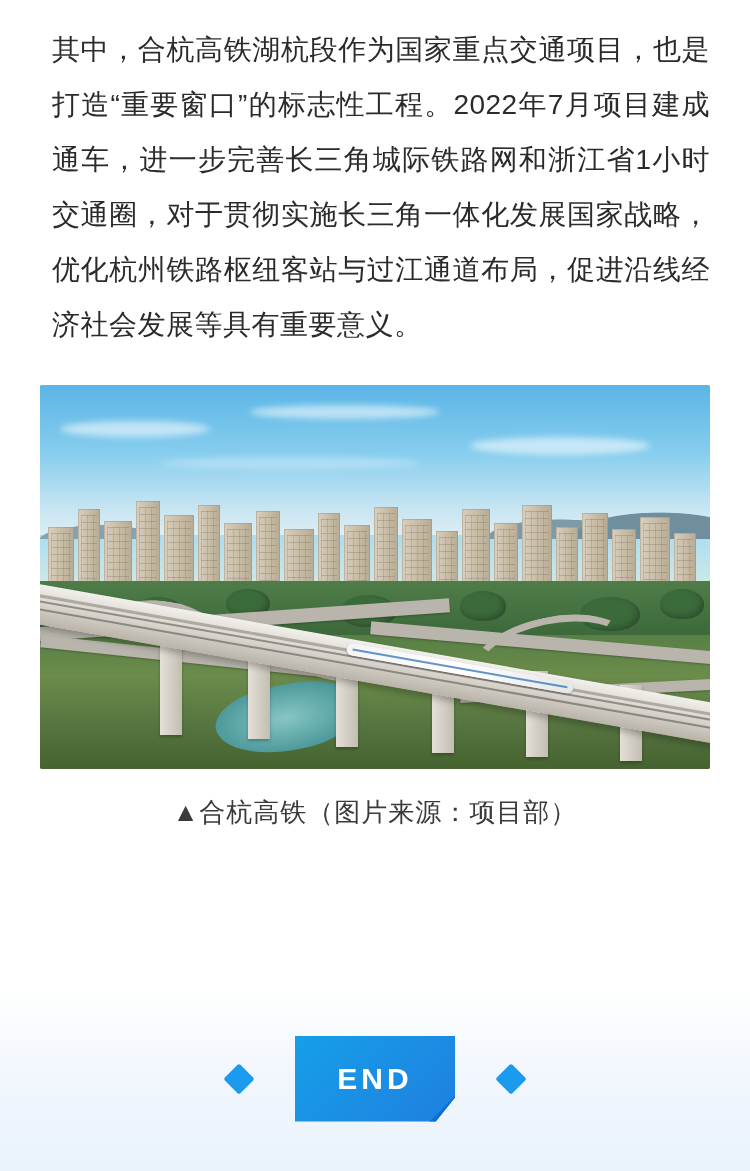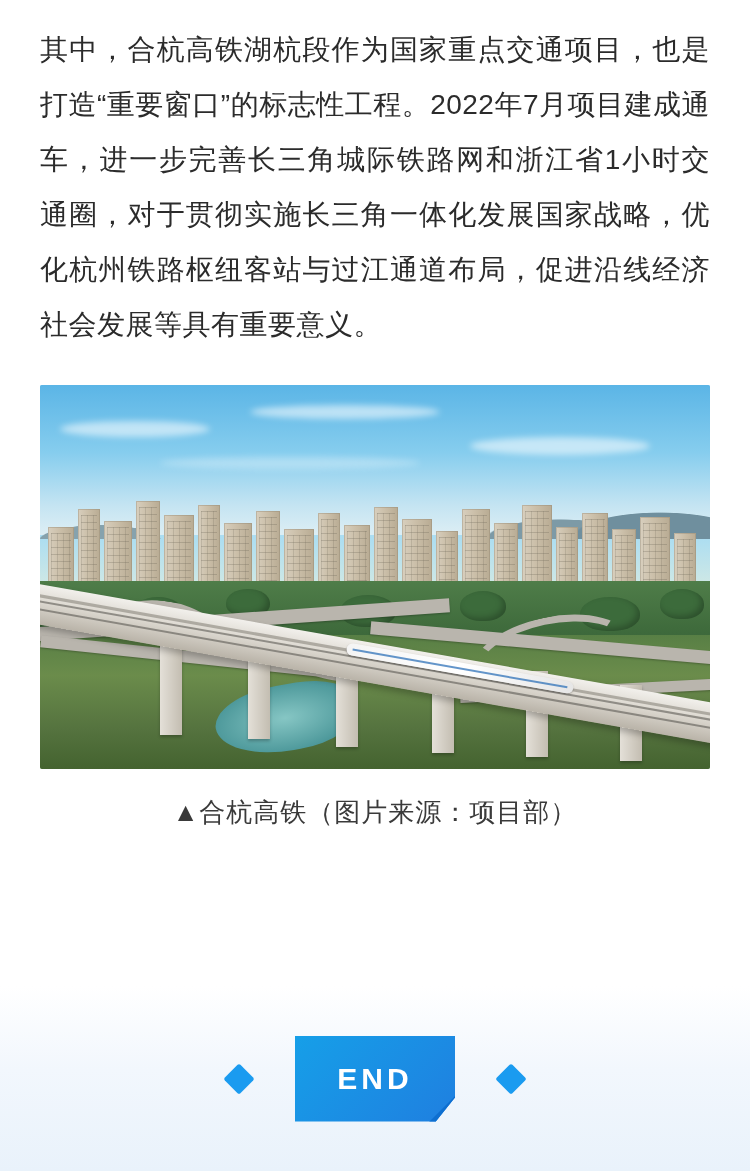--- a/index.html
+++ b/index.html
@@ -18,21 +18,21 @@
   .page {
     width: 750px;
     height: 1171px;
     position: relative;
     background: #ffffff;
     box-sizing: border-box;
   }
 
   
   .article-body {
-    padding: 22px 40px 0 40px;
+    padding: 22px 40px 0 52px;
   }
   .article-paragraph {
     font-size: 28px;
     line-height: 55px;
     color: #2b2b2b;
     letter-spacing: 0.5px;
     text-align: justify;
     text-justify: inter-ideograph;
     margin: 0;
     font-family: "Liberation Sans", sans-serif;

